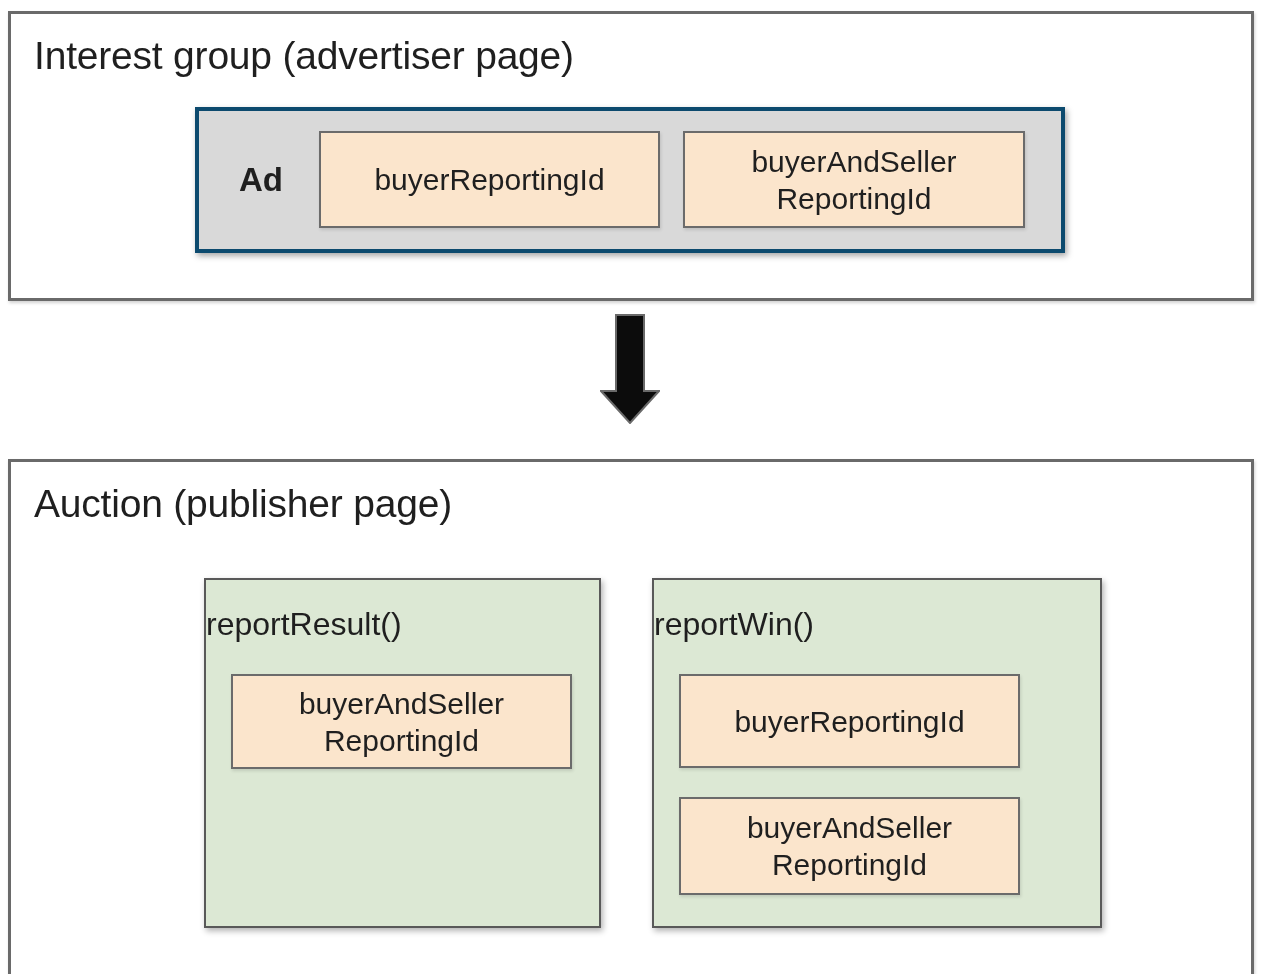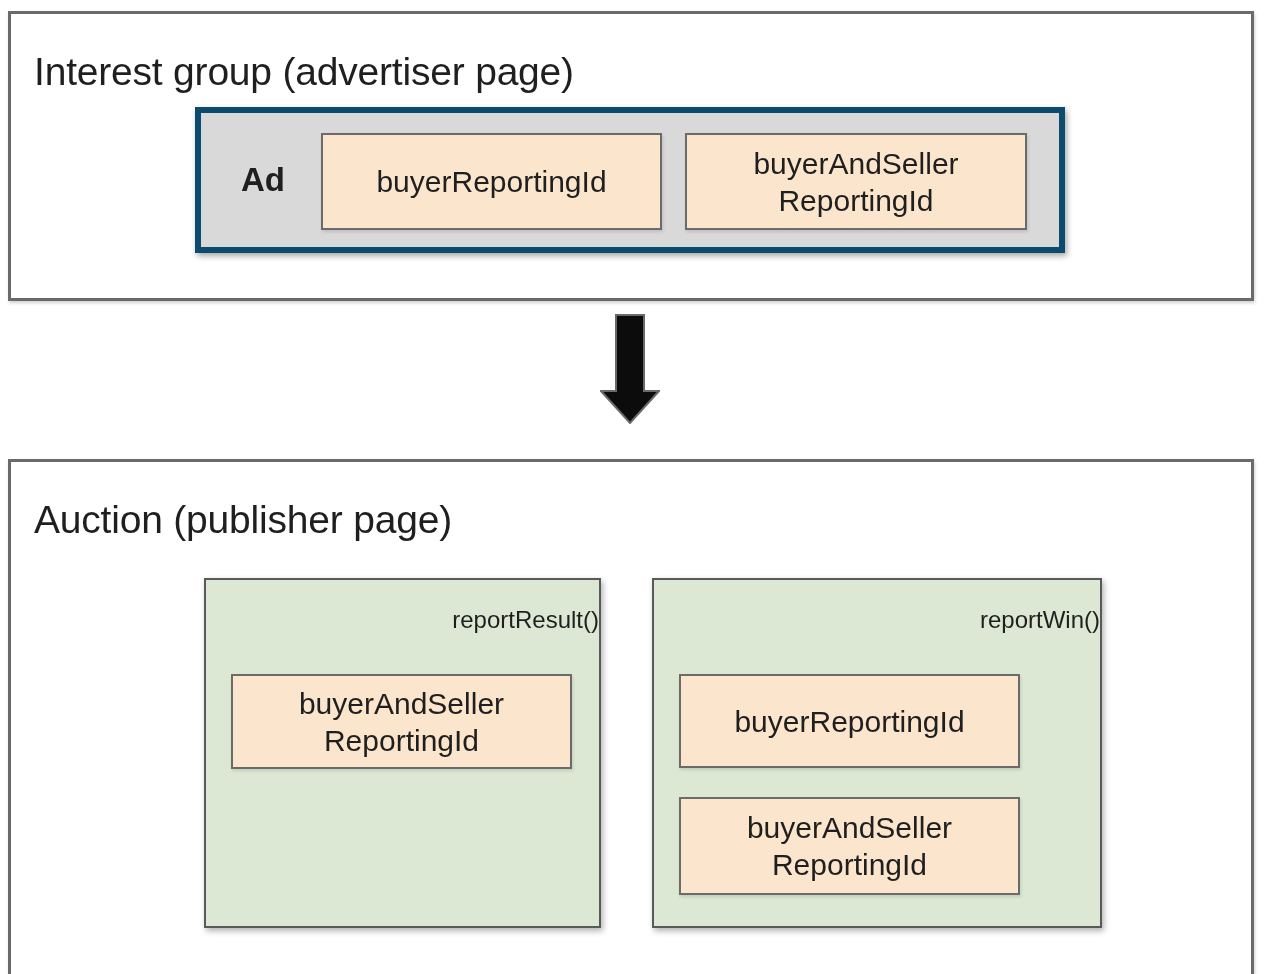--- a/index.html
+++ b/index.html
@@ -27,31 +27,30 @@
   }
   .panel-top { top: 11px; height: 290px; }
   .panel-bottom { top: 459px; height: 521px; }
   .panel-title {
     position: absolute;
     left: 23px;
     top: 20px;
     font-size: 39px;
     letter-spacing: -0.2px;
     white-space: nowrap;
-    margin-top: 16px;
   }
   .ad-box {
     position: absolute;
     left: 184px;
     top: 93px;
     width: 870px;
     height: 146px;
     box-sizing: border-box;
     background: #d9d9d9;
-    border: 6px solid #0c4a6e;
+    border: 4px solid #0c4a6e;
     box-shadow: 2px 3px 6px rgba(0,0,0,0.35);
   }
   .ad-label {
     position: absolute;
     left: 40px;
     top: 0;
     height: 100%;
     display: flex;
     align-items: center;
     font-size: 33px;
@@ -96,22 +95,22 @@
     border: 2px solid #595959;
     box-shadow: 2px 3px 6px rgba(0,0,0,0.3);
   }
   .green-left { left: 193px; width: 397px; }
   .green-right { left: 641px; width: 450px; }
   .fn-title {
     position: absolute;
     left: 0;
     top: 26px;
     width: 100%;
-    text-align: right;
-    font-size: 24px;
+    text-align: left;
+    font-size: 32px;
     white-space: nowrap;
   }
   .f-rr-1 { left: 25px; top: 94px; width: 341px; height: 95px; }
   .f-rw-1 { left: 25px; top: 94px; width: 341px; height: 94px; }
   .f-rw-2 { left: 25px; top: 217px; width: 341px; height: 98px; }
 </style>
 </head>
 <body>
 
 <div class="canvas">

